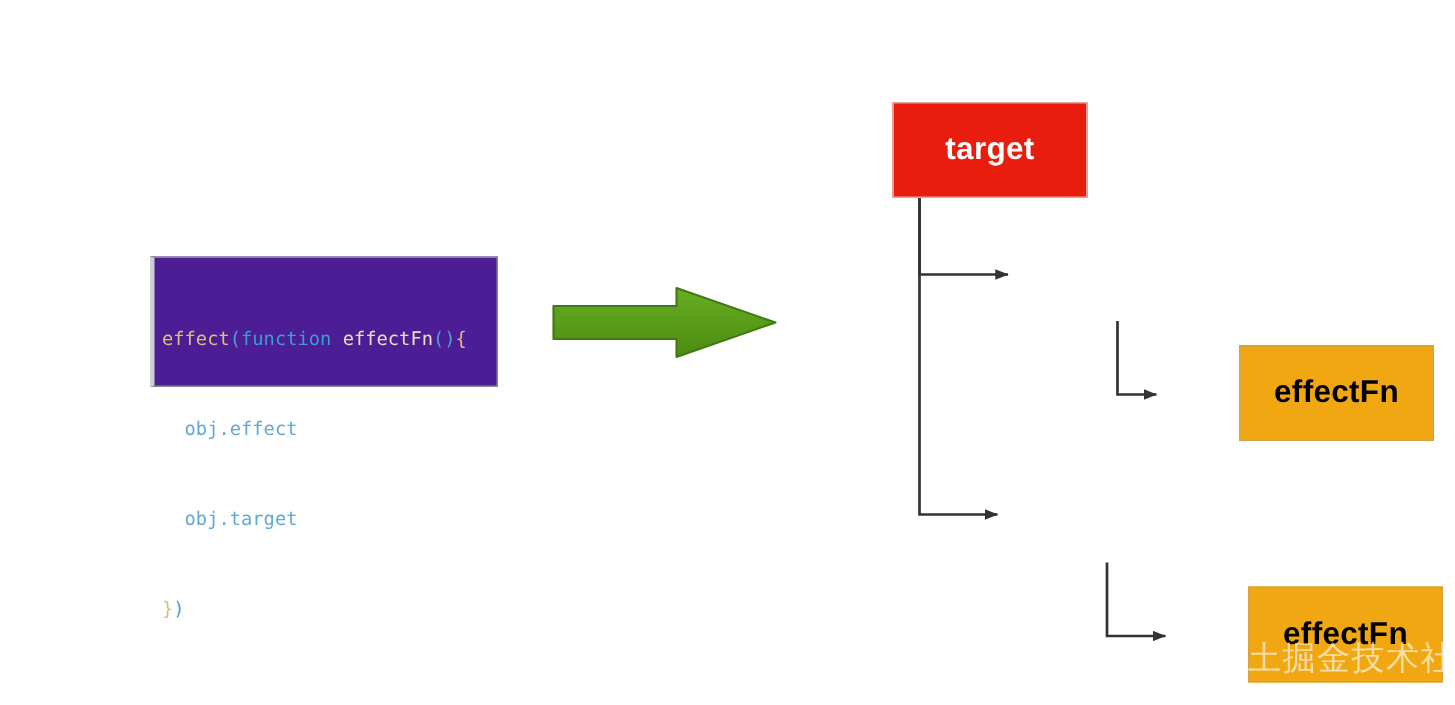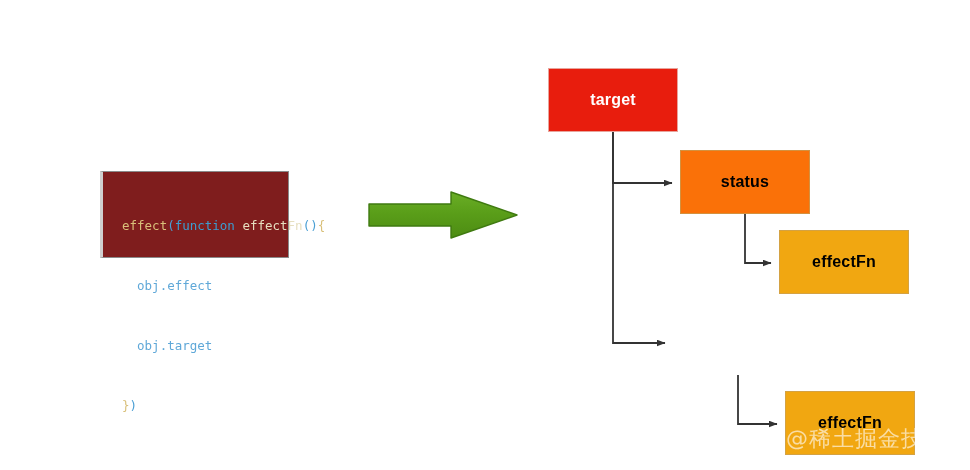--- a/index.html
+++ b/index.html
@@ -20,53 +20,54 @@
     left: 0; top: 0;
     width: 970px;
     height: 470px;
   }
 
   
   .code-block {
     position: absolute;
     left: 100px;
     top: 171px;
-    width: 189px;
+    width: 232px;
     height: 87px;
-    background: #7f1d1d;
+    background: #4c1d95;
     border-left: 3px solid #cfcfcf;
     border-top: 1px solid #8a8a8a;
     border-right: 1px solid #8a8a8a;
     border-bottom: 1px solid #8a8a8a;
     box-sizing: border-box;
     font-family: "DejaVu Sans Mono", monospace;
     font-size: 12.5px;
     line-height: 20px;
-    padding: 4px 0 0 19px;
+    padding: 4px 0 0 5px;
     white-space: pre;
     color: #c8c8c8;
   }
   .code-line { height: 20px; }
   .tok-fn      { color: #d9c07a; }
   .tok-kw      { color: #3c9dd0; }
   .tok-paren   { color: #4a9fd4; }
   .tok-name    { color: #e6dfc0; }
   .tok-brace   { color: #d9c07a; }
   .tok-prop    { color: #5fa8d8; }
 
   
   .node {
     position: absolute;
     box-sizing: border-box;
     display: flex;
     align-items: center;
     justify-content: center;
     font-weight: bold;
-    font-size: 16px;
+    font-size: 21px;
     letter-spacing: 0.2px;
+    margin-left: 47px;
   }
   .node-target {
     left: 548px; top: 68px;
     width: 130px; height: 64px;
     background: #e81d0d;
     border: 1px solid #e8a49c;
     color: #ffffff;
   }
   .node-status {
     left: 680px; top: 150px;
@@ -153,23 +154,20 @@
     <div class="code-line"><span class="tok-fn">effect</span><span class="tok-paren">(</span><span class="tok-kw">function</span><span class="tok-name"> effectFn</span><span class="tok-paren">()</span><span class="tok-brace">{</span></div>
     <div class="code-line tok-prop">  obj.effect</div>
     <div class="code-line tok-prop">  obj.target</div>
     <div class="code-line"><span class="tok-brace">}</span><span class="tok-paren">)</span></div>
   </div>
 
   <div class="node node-target">
     <span>target</span>
   </div>
 
-  <div class="node node-status">
-    <span>status</span>
-  </div>
 
   <div class="node node-effectfn-1">
     <span>effectFn</span>
   </div>
 
 
   <div class="node node-effectfn-2">
     <span>effectFn</span>
   </div>
 

